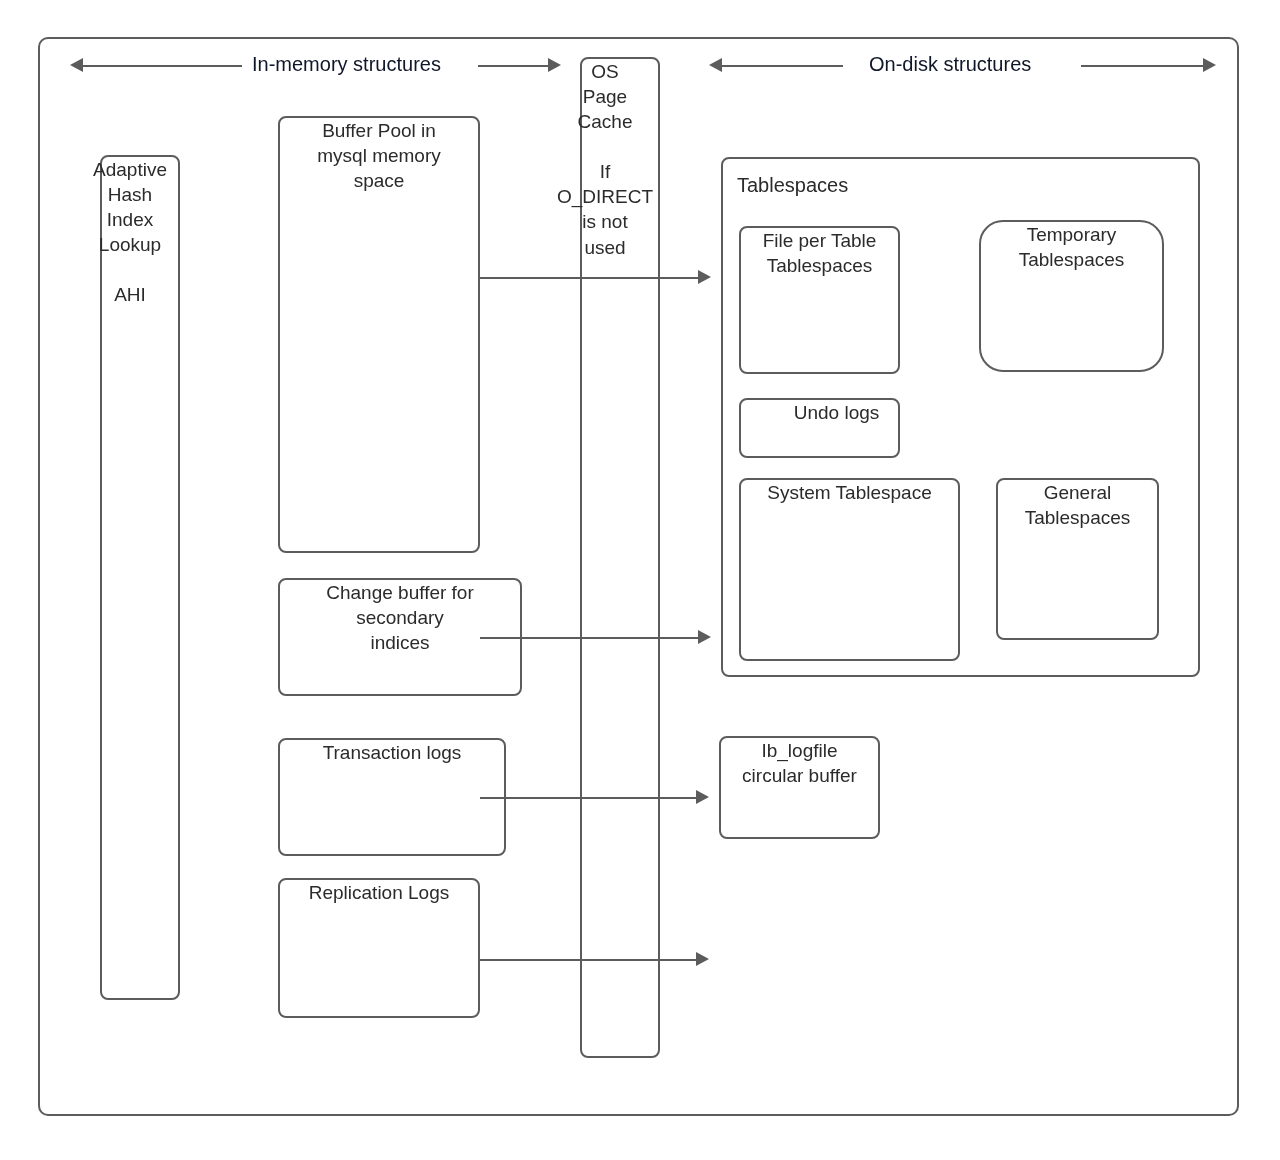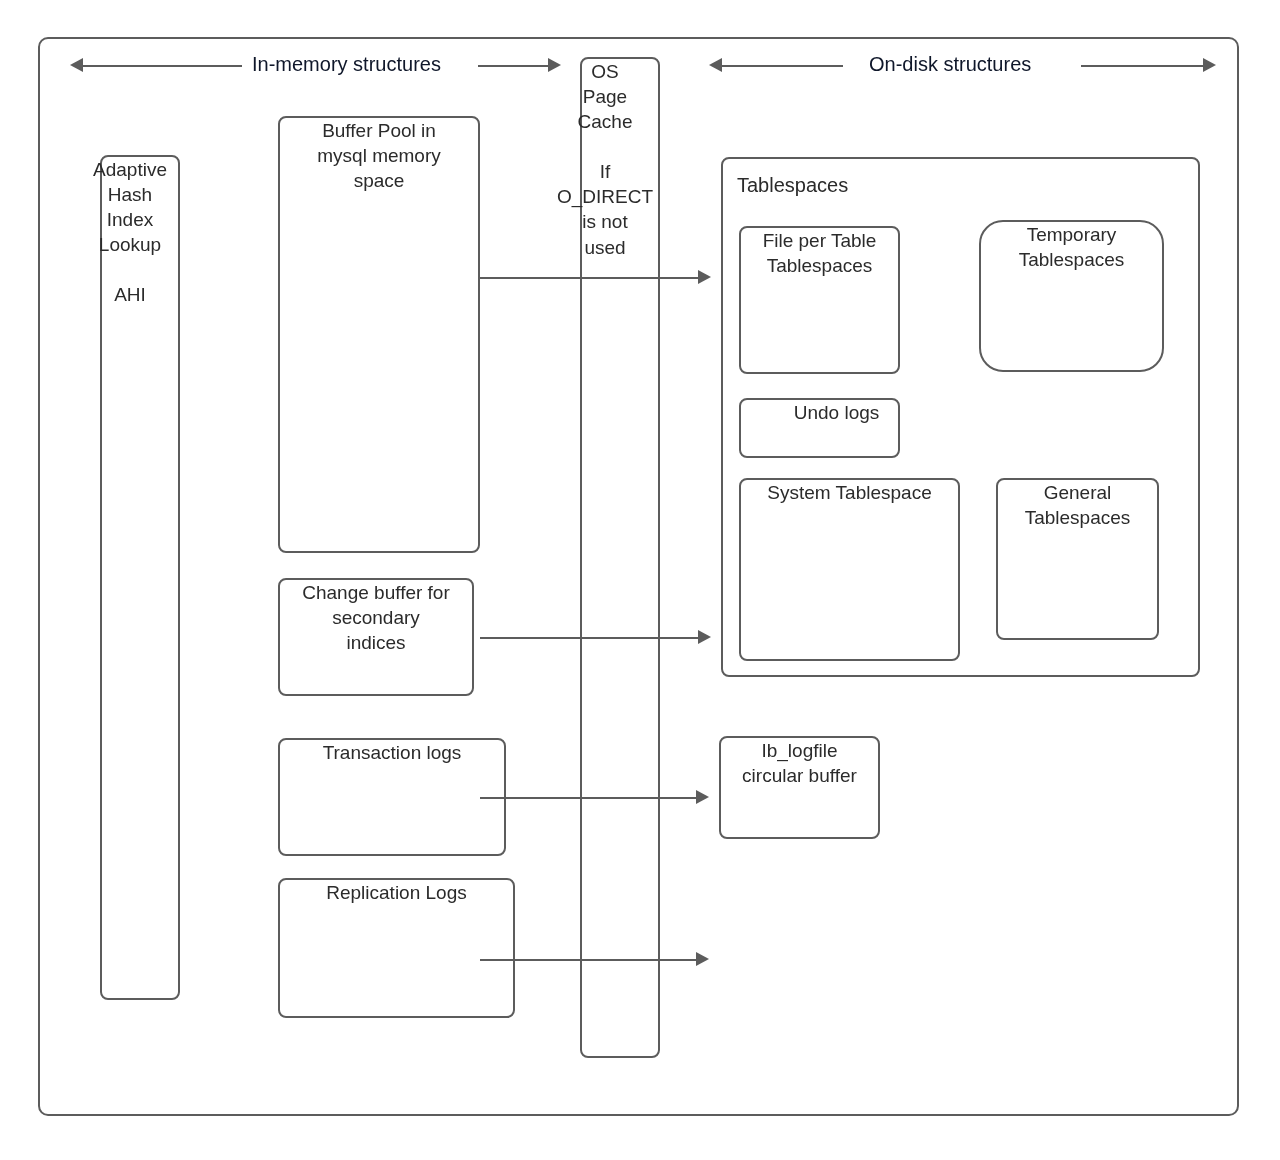--- a/index.html
+++ b/index.html
@@ -72,25 +72,25 @@
   
   #ahi-box {
     left: 100px; top: 155px; width: 80px; height: 845px;
     font-size: 19px;
   }
   #ahi-box .label { width: 120px; margin-left: -20px; }
 
   #buffer-pool-box { left: 278px; top: 116px; width: 202px; height: 437px; }
   #buffer-pool-box .label { width: 170px; }
 
-  #change-buffer-box { left: 278px; top: 578px; width: 196px; height: 118px; }
+  #change-buffer-box { left: 278px; top: 578px; width: 244px; height: 118px; }
   #change-buffer-box .label { width: 180px; }
 
   #transaction-logs-box { left: 278px; top: 738px; width: 228px; height: 118px; }
-  #replication-logs-box { left: 278px; top: 878px; width: 237px; height: 140px; }
+  #replication-logs-box { left: 278px; top: 878px; width: 202px; height: 140px; }
 
   #os-page-cache-box {
     left: 580px; top: 57px; width: 80px; height: 1001px;
     font-size: 19px;
   }
   #os-page-cache-box .label { width: 140px; margin-left: -30px; }
 
   #tablespaces-container {
     left: 721px; top: 157px; width: 479px; height: 520px;
     align-items: flex-start;

